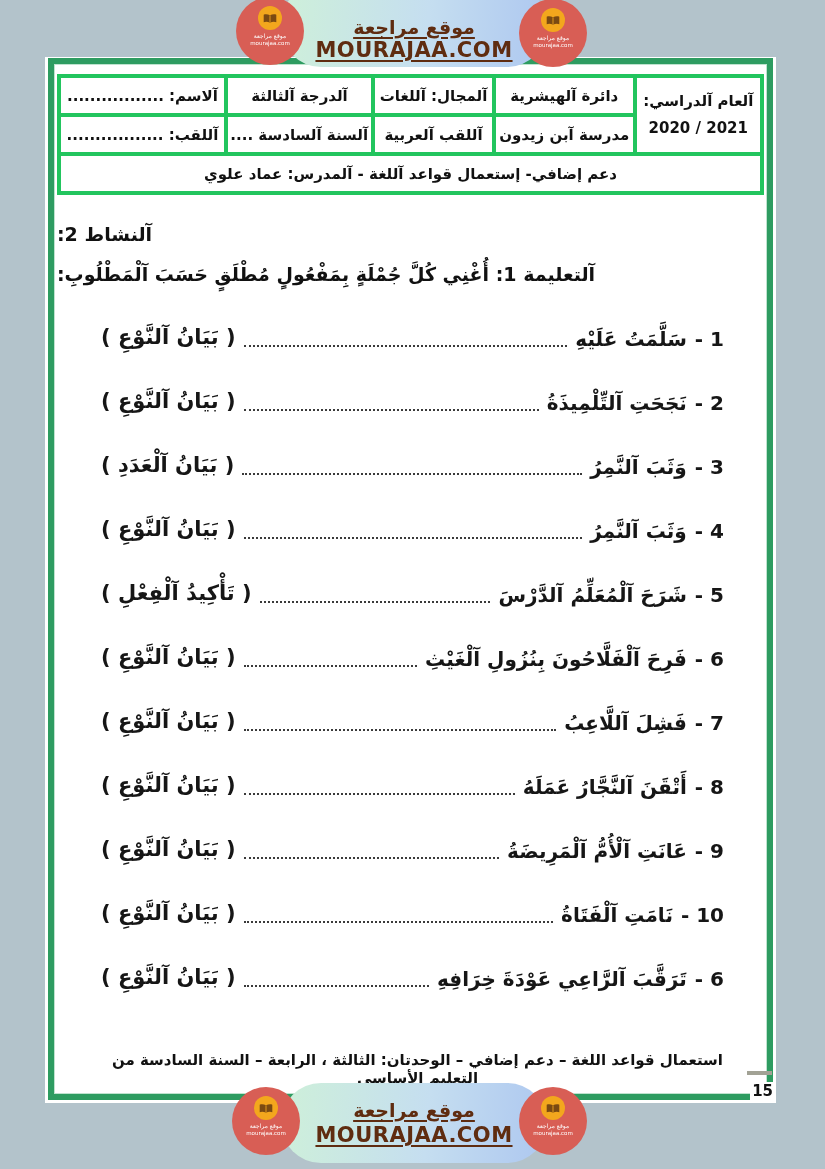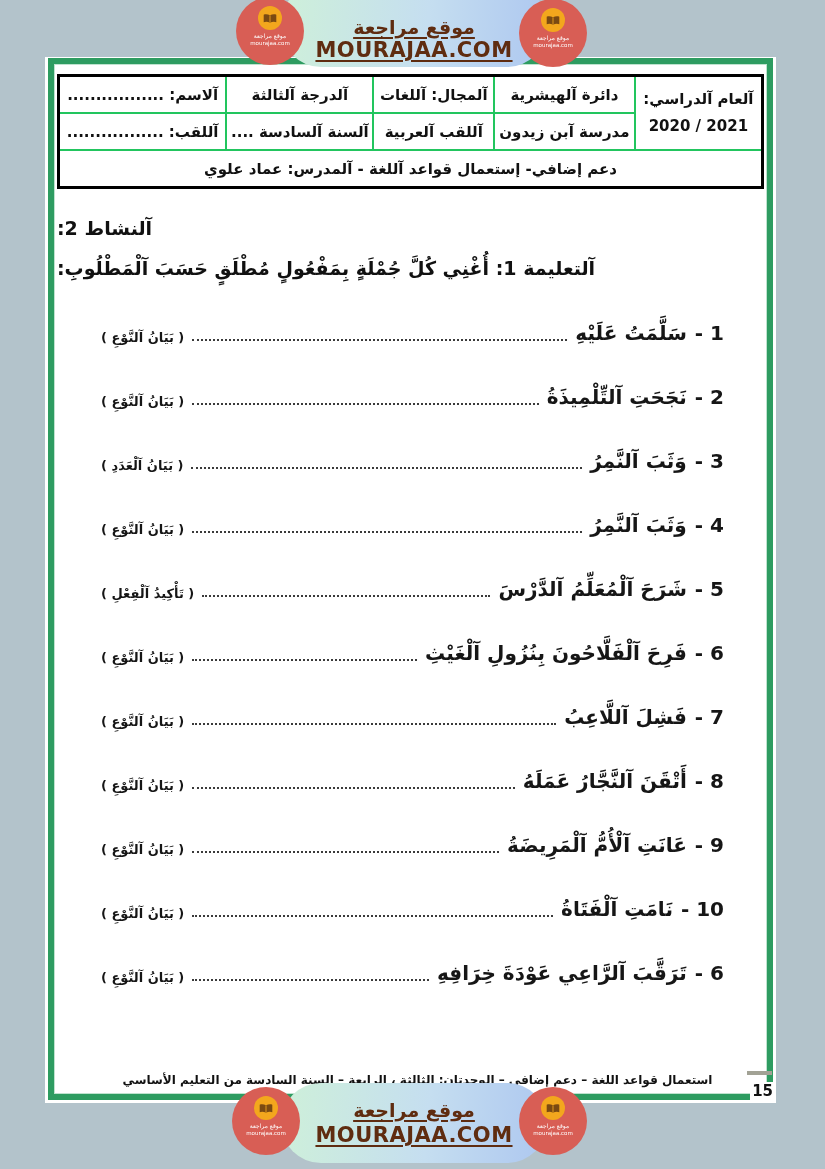--- a/index.html
+++ b/index.html
@@ -61,21 +61,21 @@
     position:absolute; top:17px; left:12px; right:12px; bottom:10px;
     direction:rtl;
   }
 
   
   table.header-table {
     width:100%; border-collapse:collapse; border:3px solid #000;
     direction:rtl; table-layout:fixed;
   }
   table.header-table td {
-    border:2px solid #22c55e; font-weight:bold; font-size:15px; color:#111;
+    border:4px solid #22c55e; font-weight:bold; font-size:15px; color:#111;
     text-align:center; padding:4px 3px; height:27px; overflow:hidden; white-space:nowrap;
   }
   td.year-cell { line-height:1.8; }
   td.merged-row { font-size:16px; height:32px; }
 
   
   .activity-title {
     margin:26px 40px 0 0; font-size:19px; font-weight:bold; color:#111;
     text-align:left; line-height:1.4;
   }
@@ -85,27 +85,27 @@
   }
   .items { margin:4px 40px 0 44px; }
   .item {
     display:flex; align-items:flex-end; column-gap:8px;
     margin-top:33px; height:31px;
     font-size:20px; font-weight:bold; color:#161616; line-height:1.5;
   }
   .item .num { white-space:nowrap; }
   .item .sentence { white-space:nowrap; }
   .item .dots { flex:1 1 auto; border-bottom:2px dotted #3a3a3a; margin-bottom:7px; min-width:20px; }
-  .item .note { white-space:nowrap; font-size:13px; }
+  .item .note { white-space:nowrap; font-size:21px; }
 
   
   .page-footer {
     position:absolute; bottom:16px; left:66px; right:52px;
     text-align:center; direction:rtl;
-    font-size:12px; font-weight:bold; color:#111;
+    font-size:15px; font-weight:bold; color:#111;
   }
   .page-dash {
     position:absolute; right:4px; bottom:28px; width:25px; height:4px;
     background:#a2a295;
   }
   .page-num {
     position:absolute; right:1px; bottom:3px;
     font-size:15px; font-weight:bold; color:#111;
     background:#fff; padding:0 2px; z-index:3;margin-left:6px;
   }

